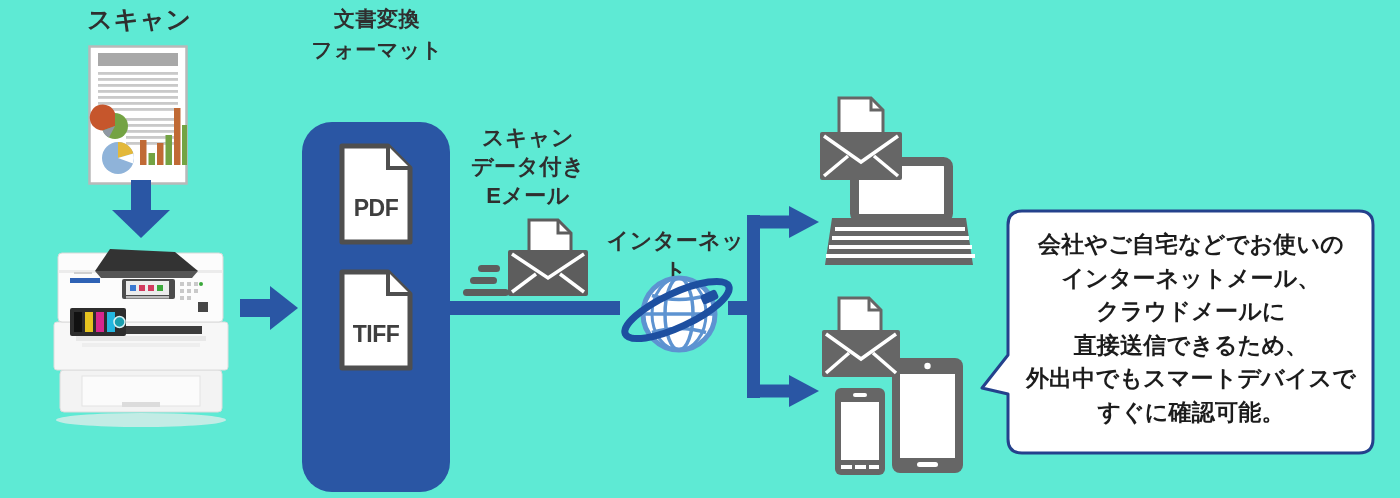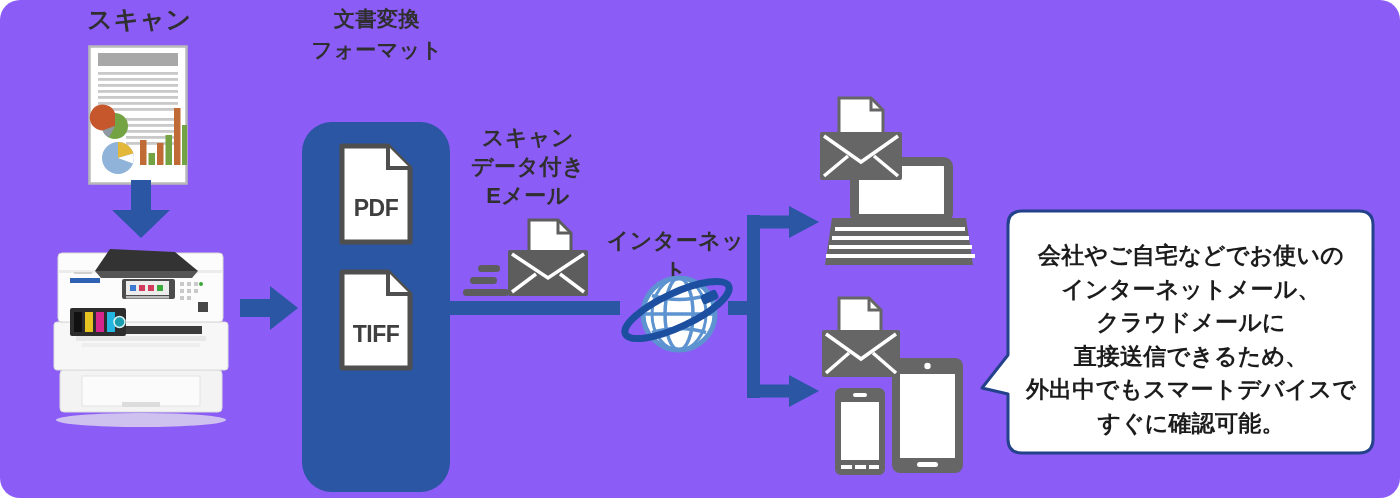--- a/index.html
+++ b/index.html
@@ -1,20 +1,19 @@
 <!DOCTYPE html>
 <html style="--accent-blue: #2a56a4; --bubble-border: #24418c; --device-gray: #666666; --envelope-gray: #5d5d5d; --globe-light: #5d93d1; --globe-dark: #1d4fa0; --file-border: #4f4f4f; --label-text: #2f2f2f;"><head>
 <meta charset="utf-8">
 <style>
   html,body{margin:0;padding:0;background:#fff;}
   #stage{
-    position:relative;width:1400px;height:498px;background:#8b5cf6;overflow:hidden;
+    position:relative;width:1400px;height:498px;background:#5eead4;overflow:hidden;
     font-family:"Liberation Sans","DejaVu Sans",sans-serif;
     color:var(--label-text,#2f2f2f);
-    border-radius:20px;
   }
   .abs{position:absolute;}
   .jlabel{
     font-weight:700;text-align:center;white-space:pre-line;
     color:var(--label-text,#2f2f2f);letter-spacing:.5px;
   }
   .label-scan{left:62px;top:4px;width:155px;font-size:25px;line-height:30px;}
   .label-format{left:287px;top:3px;width:180px;font-size:21px;line-height:31px;}
   .label-email{left:453px;top:123px;width:150px;font-size:22px;line-height:29px;}
   .label-internet{left:598px;top:226px;width:155px;font-size:22px;}
@@ -22,21 +21,21 @@
     left:302px;top:122px;width:148px;height:370px;border-radius:30px;
     background:var(--accent-blue,#2a56a4);
   }
   .file-icon{position:absolute;left:37px;width:98px;height:102px;}
   .file-icon .flabel{
     position:absolute;left:0;top:52px;width:74px;text-align:center;
     font-size:23px;font-weight:700;color:#3f3f3f;letter-spacing:-0.5px;
   }
   .file-pdf{top:21px;} .file-tiff{top:137px;margin-top:10px;} .file-jpeg{top:252px;}
   .callout-text{
-    left:1013px;top:239px;width:356px;font-size:23px;line-height:33.5px;
+    left:1013px;top:228px;width:356px;font-size:23px;line-height:33.5px;
     font-weight:700;text-align:center;white-space:pre-line;color:#1c1c1c;
     letter-spacing:.2px;
   }
 </style>
 </head>
 <body>
 
 <div id="stage" style="--accent-blue: #2a56a4; --bubble-border: #24418c; --device-gray: #666666; --envelope-gray: #5d5d5d; --globe-light: #5d93d1; --globe-dark: #1d4fa0; --file-border: #4f4f4f; --label-text: #2f2f2f;">
 
   <div class="abs jlabel label-scan">スキャン</div>

